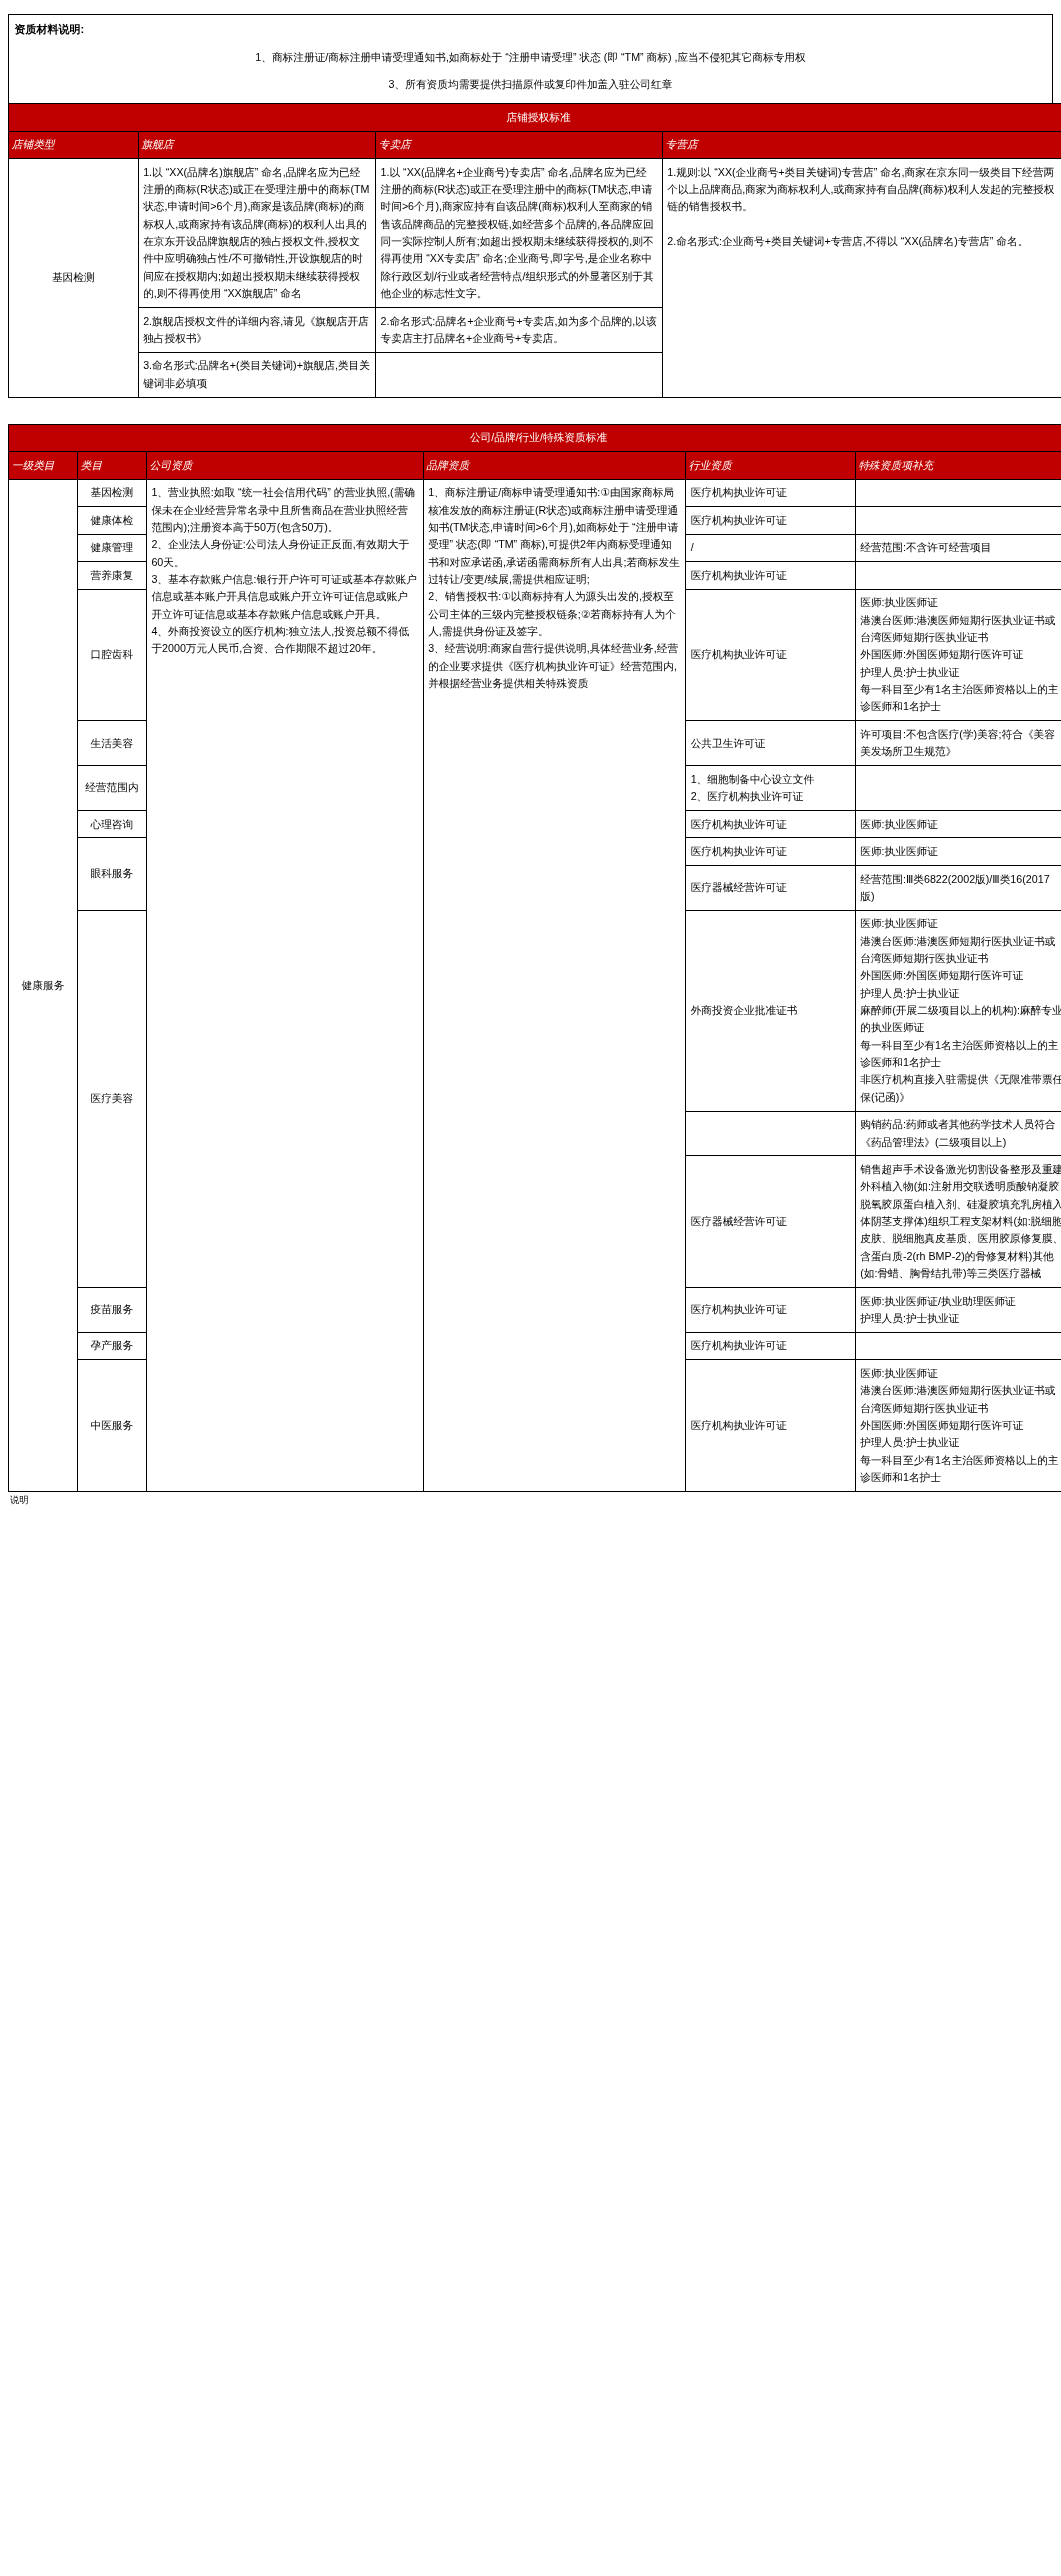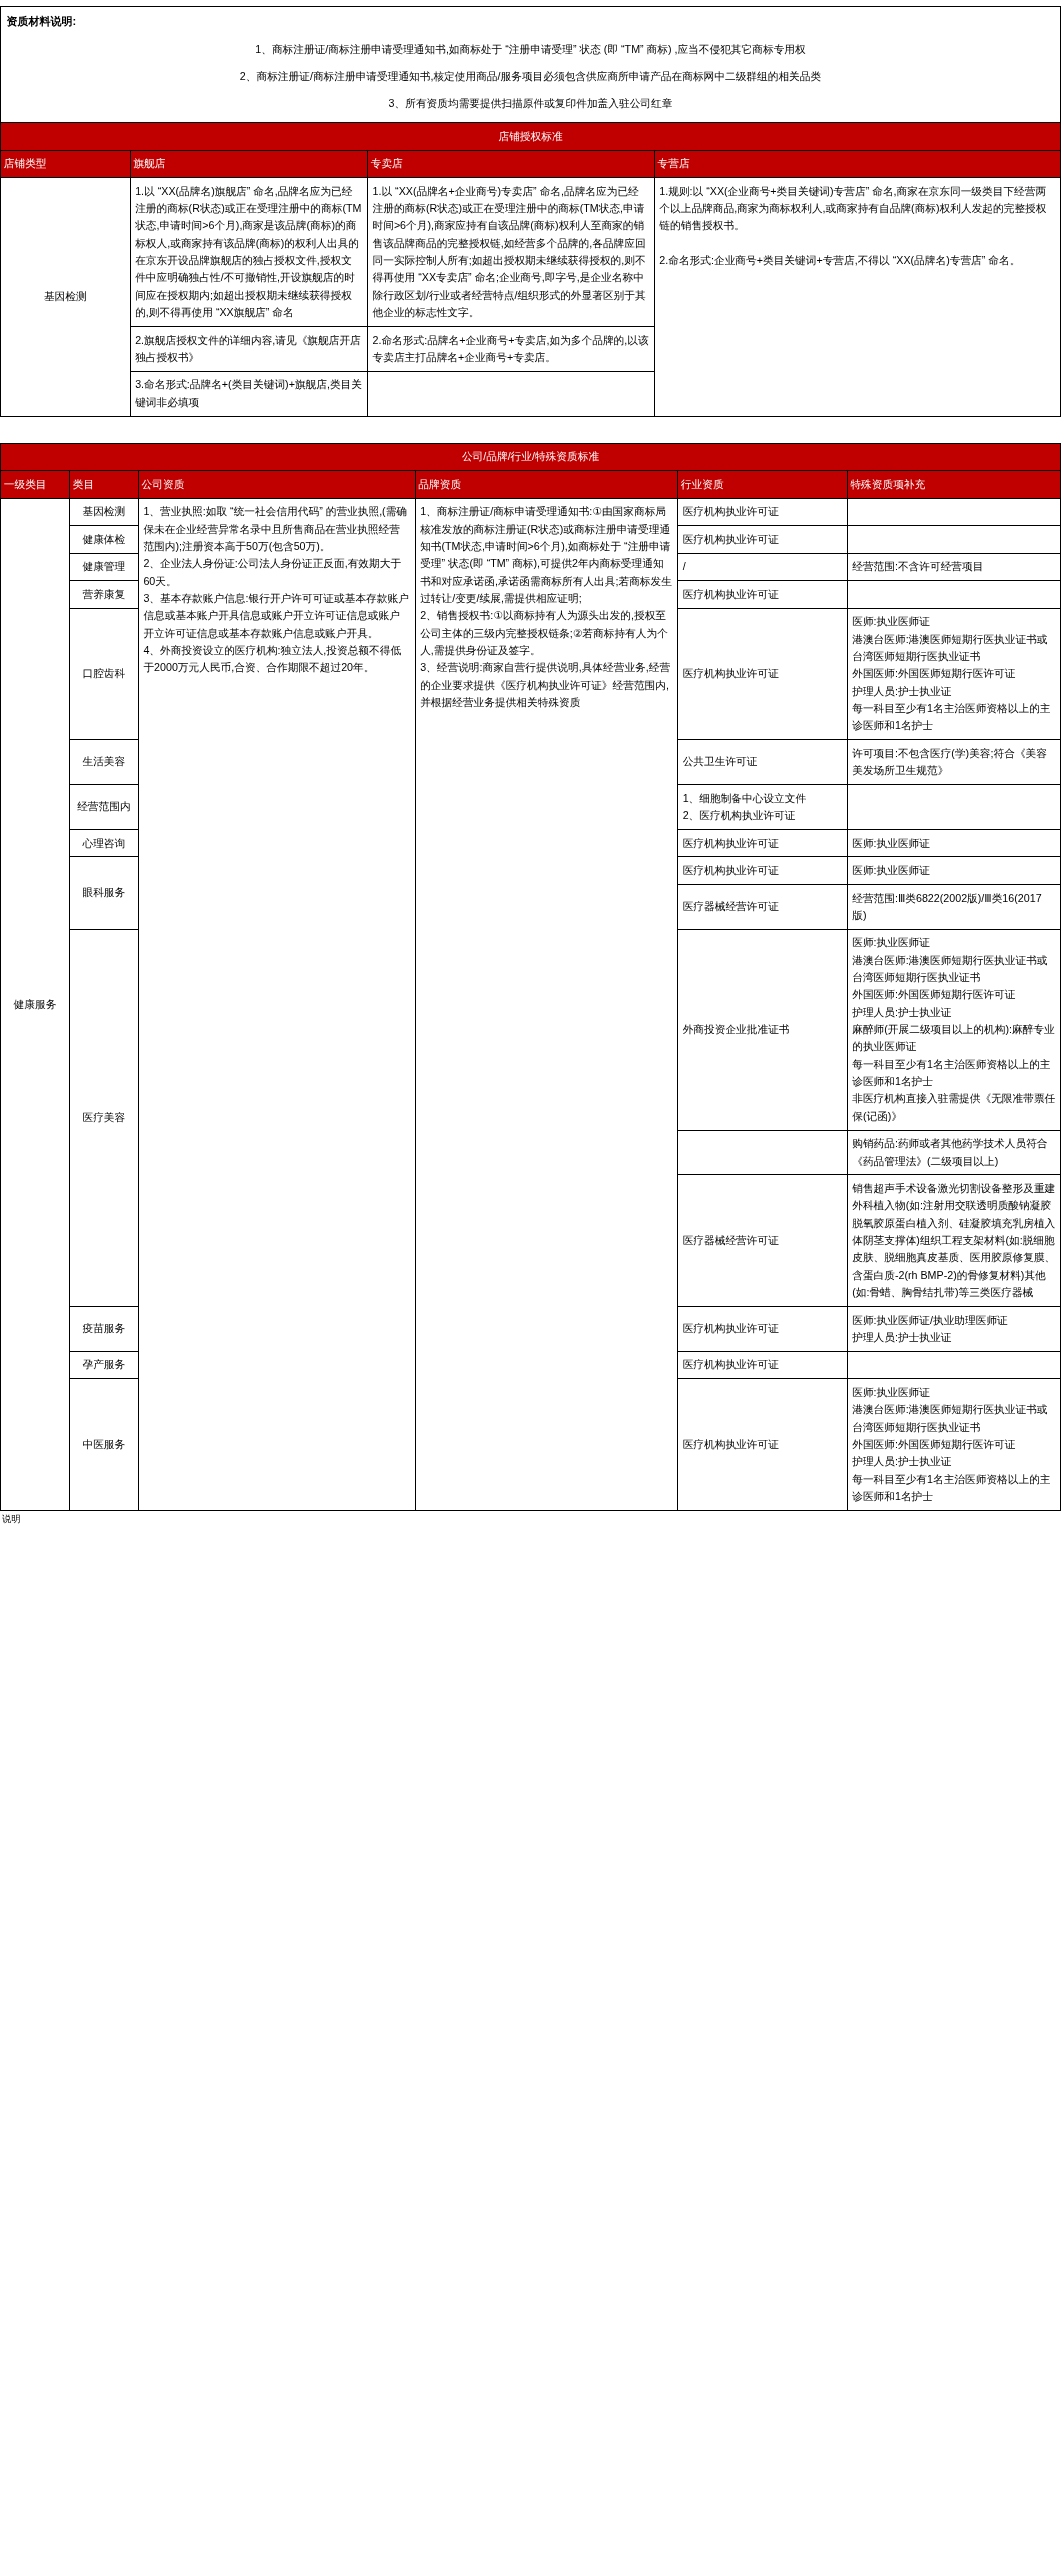--- a/index.html
+++ b/index.html
@@ -7,21 +7,21 @@
     margin: 0; padding: 0;
     background: #ffffff;
   }
   body {
     width: 1061px;
     font-family: "Liberation Sans", "DejaVu Sans", sans-serif;
     font-size: 10.2px;
     color: #000000;
     -webkit-font-smoothing: none;
   }
-  .page { width: 1061px; padding: 0; }
+  .page { width: 1061px; padding: 8px; }
 
   
   .notes {
     border: 0.9px solid #000;
     border-bottom: none;
     padding: 7.4px 5.6px 9.3px 5.6px;
     margin: 5.6px 0 0 0;
   }
   .notes-title {
     font-weight: bold;
@@ -63,20 +63,21 @@
   }
   .hdr {
     background: #c00000;
     color: #ffffff;
     text-align: left;
     font-weight: bold;
     font-size: 10.7px;
     padding: 4.6px 2.8px !important;
     vertical-align: middle !important;
     line-height: 1.3;
+    font-style: italic;
   }
   .ctr {
     text-align: center !important;
     vertical-align: middle !important;
   }
   .mid { vertical-align: middle !important; }
   .cellwrap { white-space: pre-wrap; }
 
   
   col.c1 { width: 63px; }
@@ -100,21 +101,20 @@
   }
 </style>
 </head>
 <body>
 
 <div class="page">
 
   <div class="notes">
     <div class="notes-title">资质材料说明:</div>
     <div class="note-line">1、商标注册证/商标注册申请受理通知书,如商标处于 “注册申请受理” 状态 (即 “TM” 商标) ,应当不侵犯其它商标专用权</div>
-    <div class="note-line">2、商标注册证/商标注册申请受理通知书,核定使用商品/服务项目必须包含供应商所申请产品在商标网中二级群组的相关品类</div>
     <div class="note-line">3、所有资质均需要提供扫描原件或复印件加盖入驻公司红章</div>
   </div>
 
   <table class="doc">
     <colgroup>
       <col class="t1c1">
         <col class="t1c2">
         <col class="t1c3">
         <col class="t1c4">
     </colgroup>

